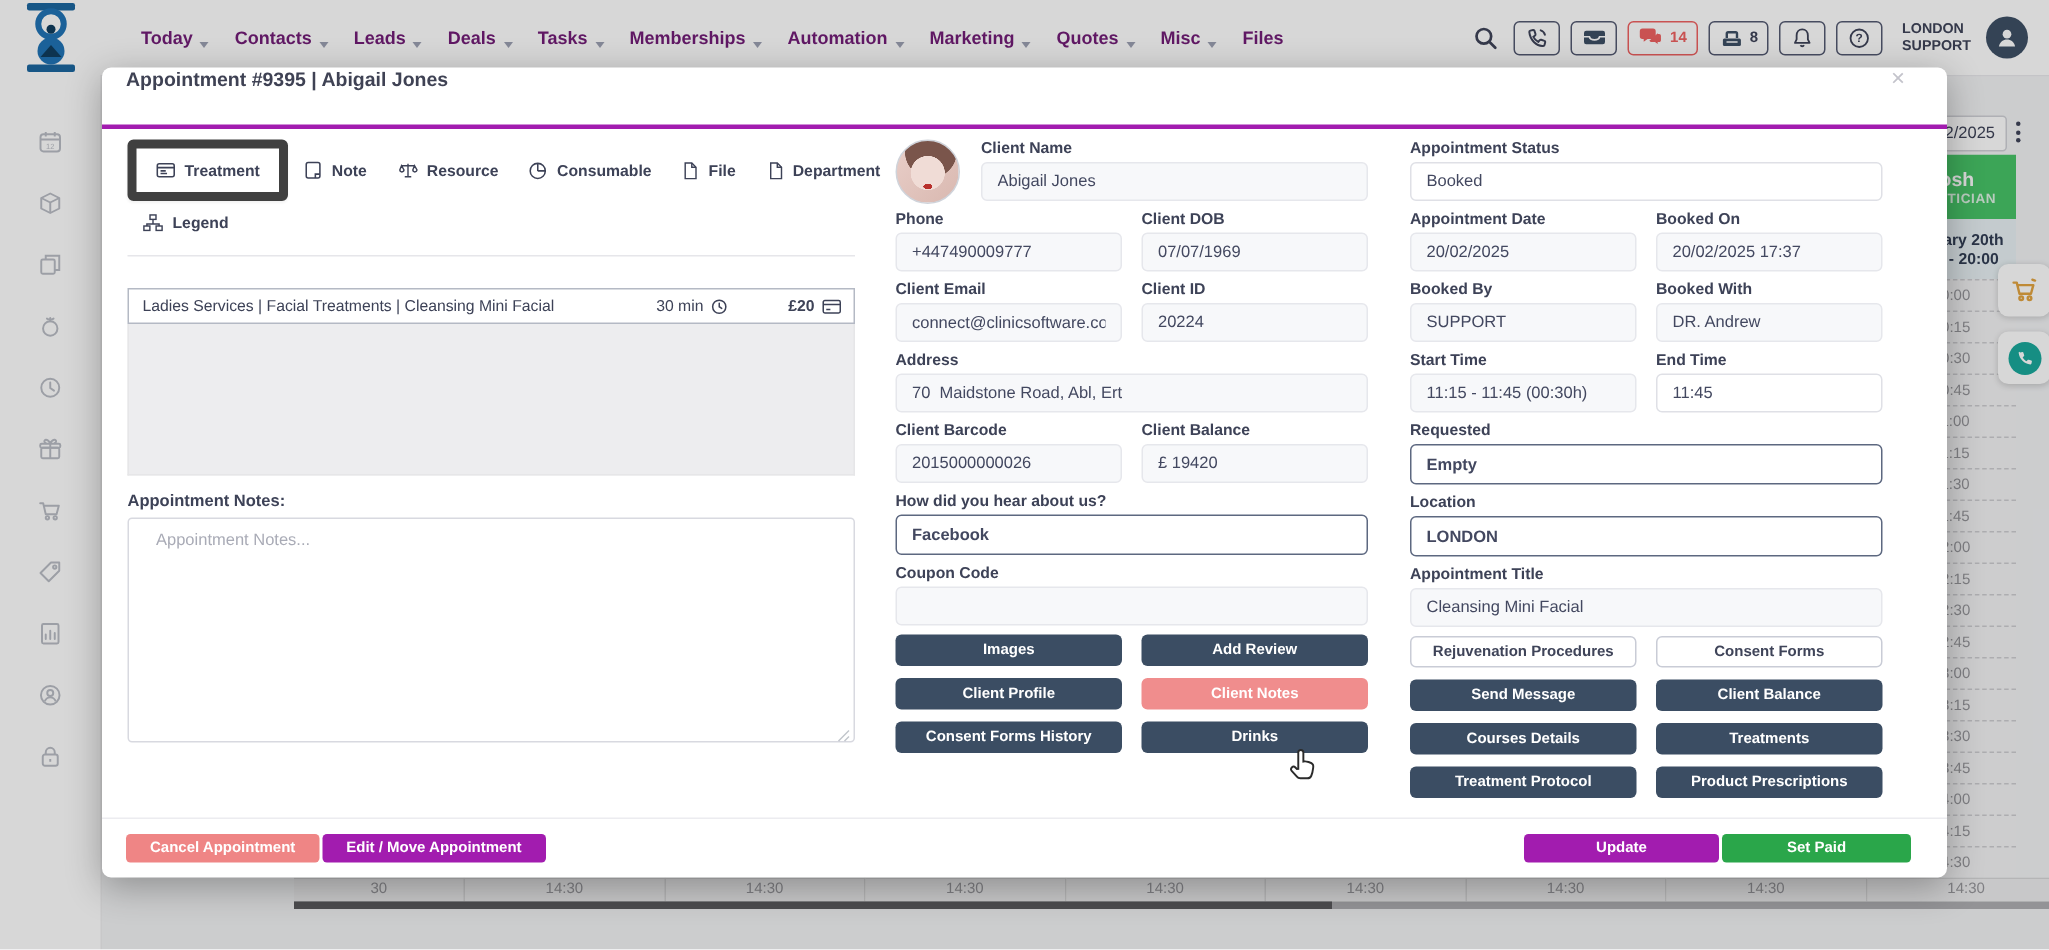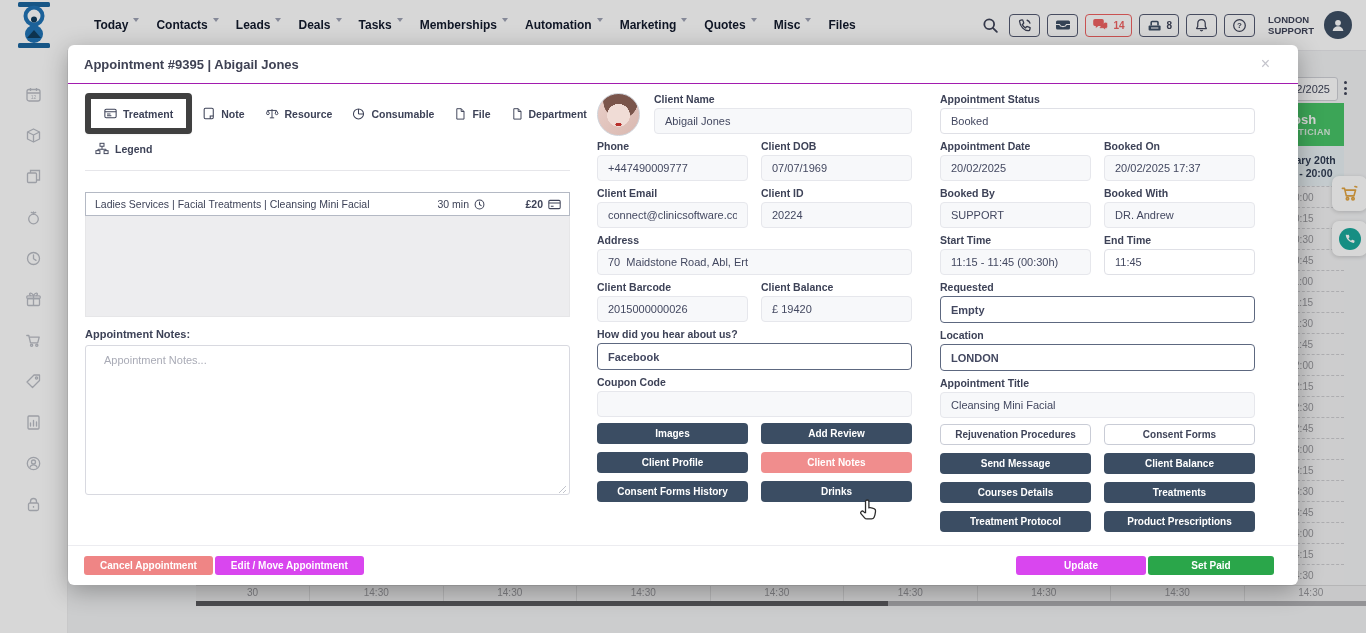--- a/index.html
+++ b/index.html
@@ -6,21 +6,21 @@
   body{width:1366px;height:633px;overflow:hidden;position:relative;
        font-family:"Liberation Sans",sans-serif;background:#f2f3f5;
        -webkit-font-smoothing:antialiased}
   svg{display:block}
 
   
   .hdr{position:absolute;left:0;top:0;width:1366px;height:50px;background:#fff;
        border-bottom:1px solid #e9e9ec;z-index:1}
   .logo{position:absolute;left:15px;top:2px}
   .nav{position:absolute;left:94px;top:0;height:50px;display:flex;align-items:center;gap:17px}
-  .nav-item{display:flex;align-items:flex-start;font-size:12px;font-weight:700;color:#0f172a;cursor:pointer;white-space:nowrap}
+  .nav-item{display:flex;align-items:flex-end;font-size:12px;font-weight:700;color:#701a75;cursor:pointer;white-space:nowrap}
   .caret{width:0;height:0;border-left:3.5px solid transparent;border-right:3.5px solid transparent;
          border-top:4px solid #8b8fa5;margin-left:5px;opacity:.85}
   .tr-cluster{position:absolute;right:14px;top:0;height:50px;display:flex;align-items:center;gap:7px}
   .icon-btn{height:23px;min-width:31px;padding:0 6px;border:1.5px solid #525870;border-radius:4px;
             display:flex;align-items:center;justify-content:center;gap:4px;background:transparent;box-sizing:border-box}
   .icon-btn.red{border-color:#ef6060}
   .cnt{font-size:10px;font-weight:700;color:#3d4257}
   .cnt.redt{color:#ef6060}
   .loc{font-size:9.5px;font-weight:700;color:#3d4257;line-height:11px;margin-left:6px;text-align:left}
   .avatar-top{width:28px;height:28px;border-radius:50%;background:#3b4d63;display:flex;
@@ -55,21 +55,21 @@
          font-size:10px;color:#96969b;text-align:center;padding-top:1px;flex:0 0 133.5px}
   .bcell.first{flex:0 0 114px}
   .sb-track{position:absolute;left:196px;top:601px;width:1170px;height:5px;background:#aeaeb1;z-index:1}
   .sb-thumb{position:absolute;left:196px;top:601px;width:692px;height:5px;background:#58585c;z-index:2}
 
   .overlay{position:absolute;inset:0;background:rgba(15,15,20,.17);z-index:40}
 
   
   .modal{position:absolute;left:68px;top:45px;width:1230px;height:540px;background:#fff;border-radius:6px;
          box-shadow:0 6px 24px rgba(0,0,0,.30);z-index:100}
-  .m-hd{height:38px;border-bottom:1px solid #a21caf;display:flex;align-items:center;padding:0 16px}
+  .m-hd{height:38px;border-bottom:3px solid #a21caf;display:flex;padding:0 16px}
   .m-title{font-size:13px;font-weight:700;color:#3f4254}
   .m-close{margin-left:auto;color:#c3c3cb;font-size:16px;line-height:16px;margin-right:12px;cursor:pointer}
 
   .lp{position:absolute;left:17px;top:48px;width:485px}
   .tabs-row{display:flex;align-items:center}
   .tab{display:flex;align-items:center;gap:6px;font-size:10.5px;font-weight:700;color:#3d4257;
        padding:8px 10px;cursor:pointer;white-space:nowrap}
   .tab.active{border:6px solid #404040;border-radius:4px;background:#fff;padding:8px 13px;
               box-shadow:0 1px 2px rgba(0,0,0,.05)}
   .lp hr{border:none;border-top:1px solid #e6e6ea;margin:7px 0 0 0}
@@ -107,21 +107,21 @@
   .abtn{height:21px;border-radius:4px;background:#3b4d63;color:#fff;font-size:10px;font-weight:700;
         display:flex;align-items:center;justify-content:center;cursor:pointer;white-space:nowrap}
   .abtn.pink{background:#f08d8d}
   .abtn.outline{background:#fff;border:1px solid #c9ccd6;color:#3f4459;box-sizing:border-box}
 
   .m-ft{position:absolute;left:0;right:0;top:500px;height:40px;border-top:1px solid #ececf0;
         display:flex;align-items:center;padding:0 24px 0 16px;box-sizing:border-box;gap:2px}
   .fbtn{height:19px;border-radius:3px;color:#fff;font-size:10px;font-weight:700;display:flex;
         align-items:center;justify-content:center;padding:0 16px;cursor:pointer;white-space:nowrap}
   .fbtn.pinkf{background:#ef8585}
-  .fbtn.orange{background:#d946ef}
+  .fbtn.orange{background:#a21caf}
   .fbtn.green{background:#2aa64a}
   .ft-spacer{margin-left:auto}
   .fbtn.w130{width:130px;box-sizing:border-box}
   .fbtn.w126{width:126px;box-sizing:border-box}
 
   .cursor{position:absolute;left:858px;top:498px;z-index:200;pointer-events:none}
 </style>
 </head>
 <body>
 

